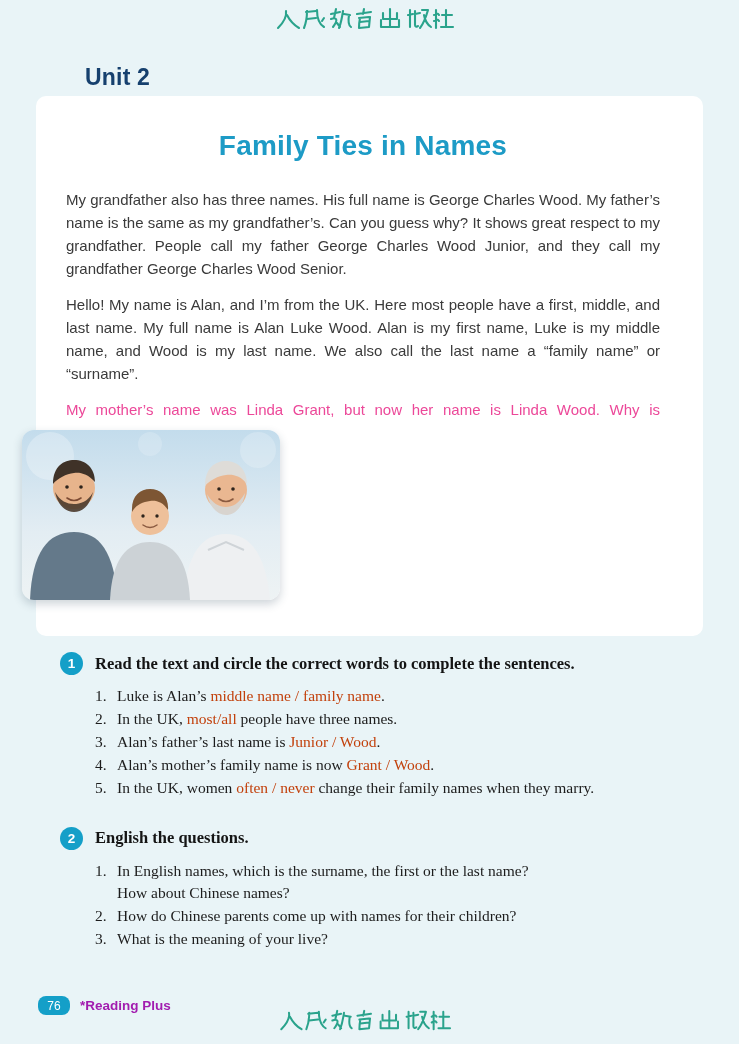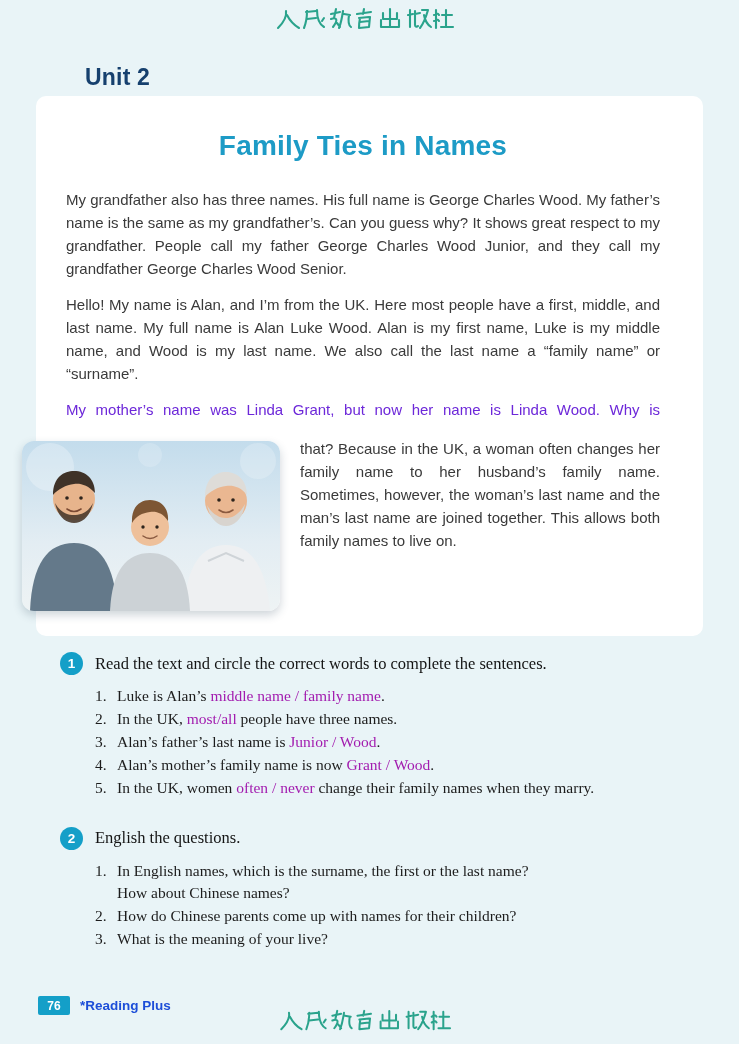--- a/index.html
+++ b/index.html
@@ -26,61 +26,61 @@
   }
   .article-title {
     text-align:center; color:#1d9bc6; font-weight:bold; font-size:28px;
     margin-bottom:26px; letter-spacing:.2px;
   }
   .para {
     font-size:15px; line-height:23px; color:#3a3a3a;
     text-align:justify; margin-bottom:13px;
   }
   .para-first-line {
-    font-size:15px; line-height:23px; color:#6d28d9;
-    text-align:justify; text-align-last:justify; margin-bottom:16px;
+    font-size:15px; line-height:23px; color:#ec4899;
+    text-align:justify; text-align-last:justify; margin-bottom:5px;
     white-space:nowrap; overflow:hidden;
   }
   .photo-frame {
     float:left; width:258px; height:170px;
     margin:4px 20px 10px -44px;
     border-radius:12px; overflow:hidden;
     box-shadow:0 4px 10px rgba(30,60,80,.22);
   }
   .photo-frame svg { display:block; width:100%; height:100%; }
 
   .exercises { position:absolute; top:652px; left:60px; width:640px; }
   .ex { margin-bottom:27px; }
   .ex-head { display:flex; align-items:center; margin-bottom:10px; }
   .badge {
     width:23px; height:23px; border-radius:50%; background:#149fc8;
     color:#fff; font-size:13.5px; font-weight:bold;
     display:flex; align-items:center; justify-content:center; flex:0 0 23px;
   }
   .ex-heading {
     margin-left:12px; font-family:"Liberation Serif", serif;
-    font-weight:normal; font-size:16.5px; color:#141414;
+    font-weight:bold; font-size:16.5px; color:#141414;
   }
   .items { margin-left:35px; }
   .item {
     display:flex; font-family:"Liberation Serif", serif;
     font-size:15.5px; line-height:22.5px; color:#1c1c1c; margin-bottom:0.5px;
   }
   .inum { flex:0 0 22px; }
   .itext { flex:1; }
-  .choice { color:#a21caf; }
+  .choice { color:#c2410c; }
 
   .footer-left { position:absolute; top:996px; left:38px; display:flex; align-items:center; }
   .page-pill {
-    min-width:32px; height:19px; padding:0 7px; border-radius:2px;
-    background:#149fc8; color:#fff; font-size:12px; font-weight:bold;
+    min-width:32px; height:19px; padding:0 7px; border-radius:8px;
+    background:#149fc8; color:#fff; font-size:12px; font-weight:normal;
     display:flex; align-items:center; justify-content:center;
   }
   .reading-plus {
-    margin-left:10px; font-size:13.5px; font-weight:bold; color:#1d4ed8;
+    margin-left:10px; font-size:13.5px; font-weight:bold; color:#a21caf;
   }
 </style>
 </head>
 <body>
 
 <svg width="0" height="0" style="position:absolute">
   <symbol id="press-logo-sym" viewBox="0 0 188 28">
     <g fill="none" stroke="#2aa38c" stroke-width="2.1" stroke-linecap="round" stroke-linejoin="round">
       <path d="M10 5 C11 11 7 17 2 22 M11 9 C14 15 18 19 23 22"></path>
       <path d="M30 6 L40 5 M31 5 C31 12 30 17 28 22 M31 13 L40 12 M41 4 C41 12 43 18 48 21 M46 15 L48 12"></path>
@@ -142,21 +142,20 @@
 
         <path d="M88 170 C90 130 104 112 128 112 C152 112 166 130 168 170 Z" fill="#ccd2d6"></path>
         <circle cx="128" cy="86" r="19" fill="#eec09a"></circle>
         <path d="M110 82 C109 66 118 59 128 59 C139 59 147 67 146 80 C141 72 134 70 128 71 C120 72 114 75 110 82 Z" fill="#7d5634"></path>
         <circle cx="121" cy="86" r="1.7" fill="#2e241c"></circle>
           <circle cx="135" cy="86" r="1.7" fill="#2e241c"></circle>
         <path d="M121 95 Q128 100 135 95" fill="none" stroke="#8a5a40" stroke-width="1.5" stroke-linecap="round"></path>
       </svg>
     </div>
 
-    <div class="para">that? Because in the UK, a woman often changes her family name to her husband’s family name. Sometimes, however, the woman’s last name and the man’s last name are joined together. This allows both family names to live on.</div>
   </div>
 
   <div class="exercises">
 
     <div class="ex">
       <div class="ex-head">
         <div class="badge">1</div>
         <div class="ex-heading">Read the text and circle the correct words to complete the sentences.</div>
       </div>
       <div class="items">

